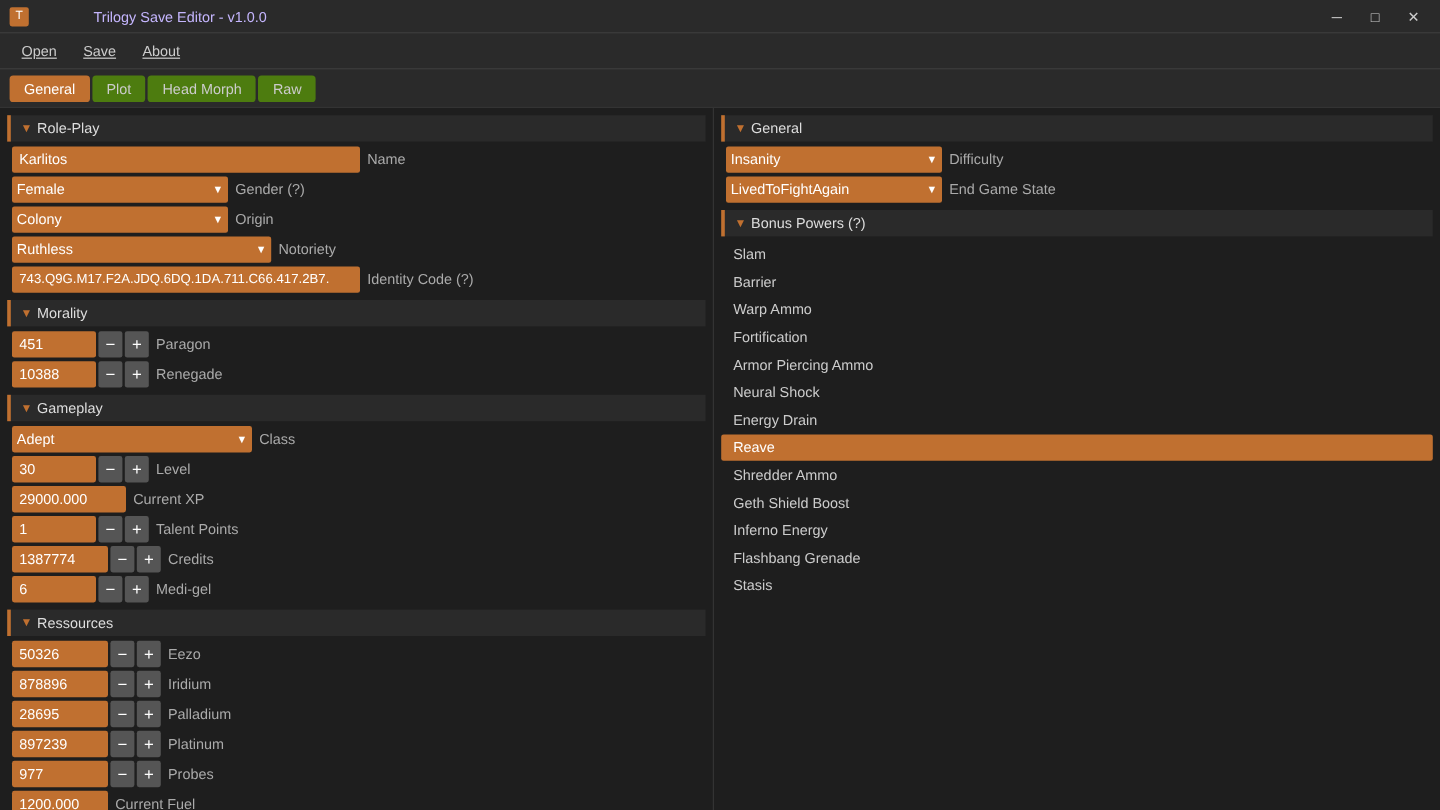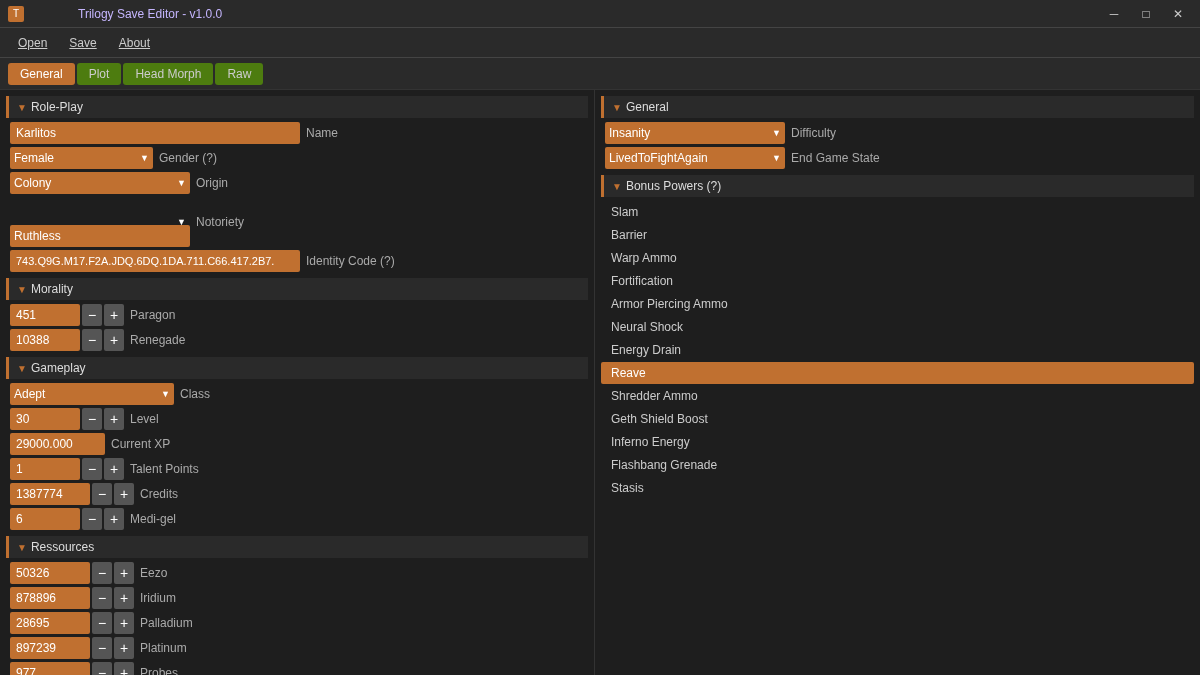--- a/index.html
+++ b/index.html
@@ -262,40 +262,40 @@
       <div class="section-header">
         <span class="arrow">▼</span>
         <span>Role-Play</span>
       </div>
       <div class="field-row">
         <input class="field-input name-input" type="text" value="Karlitos" style="">
         <span class="field-label">Name</span>
       </div>
       <div class="field-row">
         <div class="select-wrapper">
-          <select class="field-select" style="width:143px;">
+          <select class="field-select" style="width:180px;">
             <option>Female</option>
             <option>Male</option>
           </select>
         </div>
         <span class="field-label">Gender (?)</span>
       </div>
       <div class="field-row">
         <div class="select-wrapper">
           <select class="field-select" style="width:180px;">
             <option>Colony</option>
             <option>Earthborn</option>
             <option>Spacer</option>
           </select>
         </div>
         <span class="field-label">Origin</span>
       </div>
       <div class="field-row">
         <div class="select-wrapper">
-          <select class="field-select" style="width:180px;margin-top:28px;">
+          <select class="field-select" style="width:216px;">
             <option>Ruthless</option>
             <option>Sole Survivor</option>
             <option>War Hero</option>
           </select>
         </div>
         <span class="field-label">Notoriety</span>
       </div>
       <div class="field-row">
         <input class="identity-input" type="text" value="743.Q9G.M17.F2A.JDQ.6DQ.1DA.711.C66.417.2B7." style="">
         <span class="field-label">Identity Code (?)</span>
@@ -325,21 +325,21 @@
       </div>
     </div>
 
     <div class="section">
       <div class="section-header">
         <span class="arrow">▼</span>
         <span>Gameplay</span>
       </div>
       <div class="field-row">
         <div class="select-wrapper">
-          <select class="field-select" style="width:164px;">
+          <select class="field-select" style="width:200px;">
             <option>Adept</option>
             <option>Engineer</option>
             <option>Infiltrator</option>
             <option>Sentinel</option>
             <option>Soldier</option>
             <option>Vanguard</option>
           </select>
         </div>
         <span class="field-label">Class</span>
       </div>

